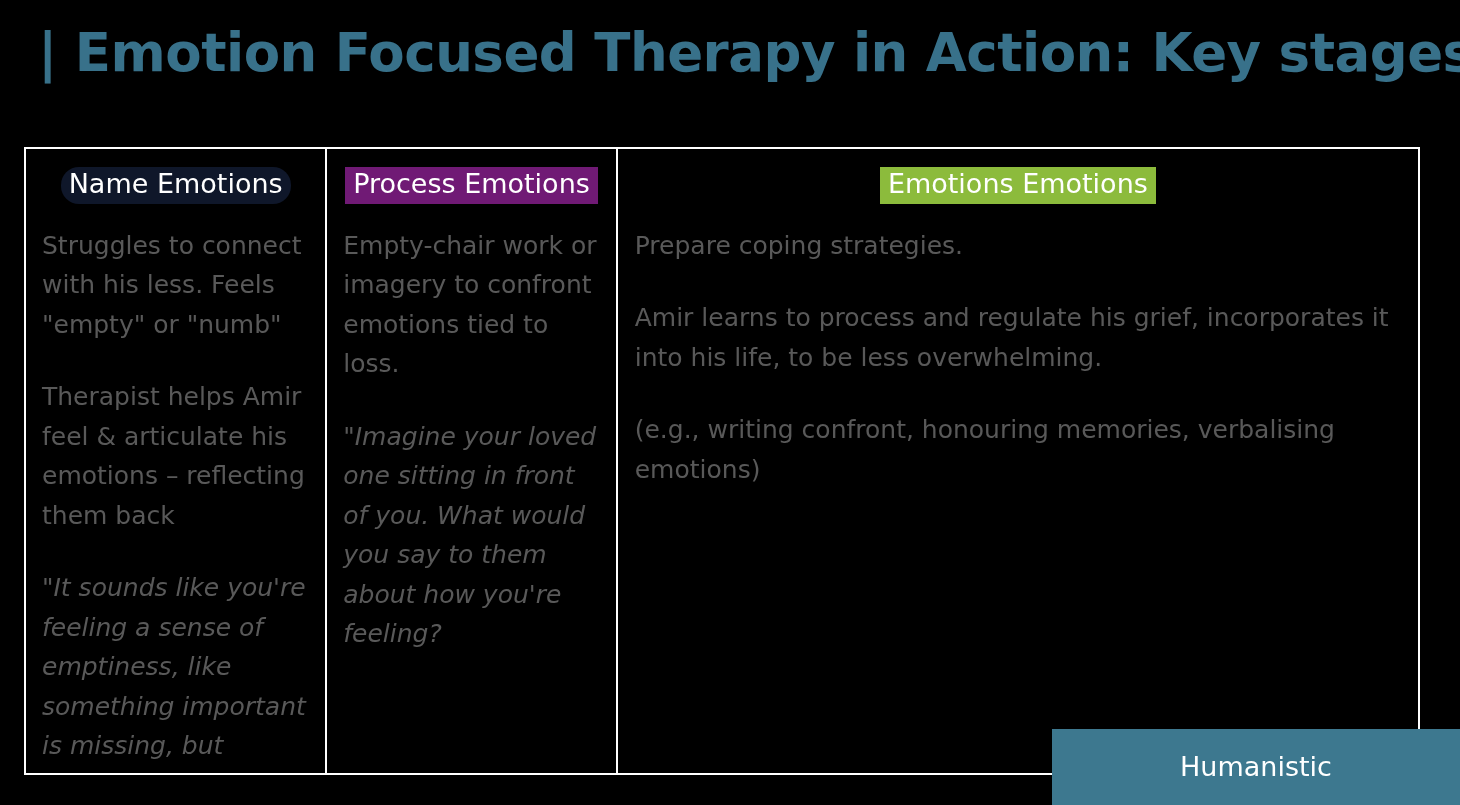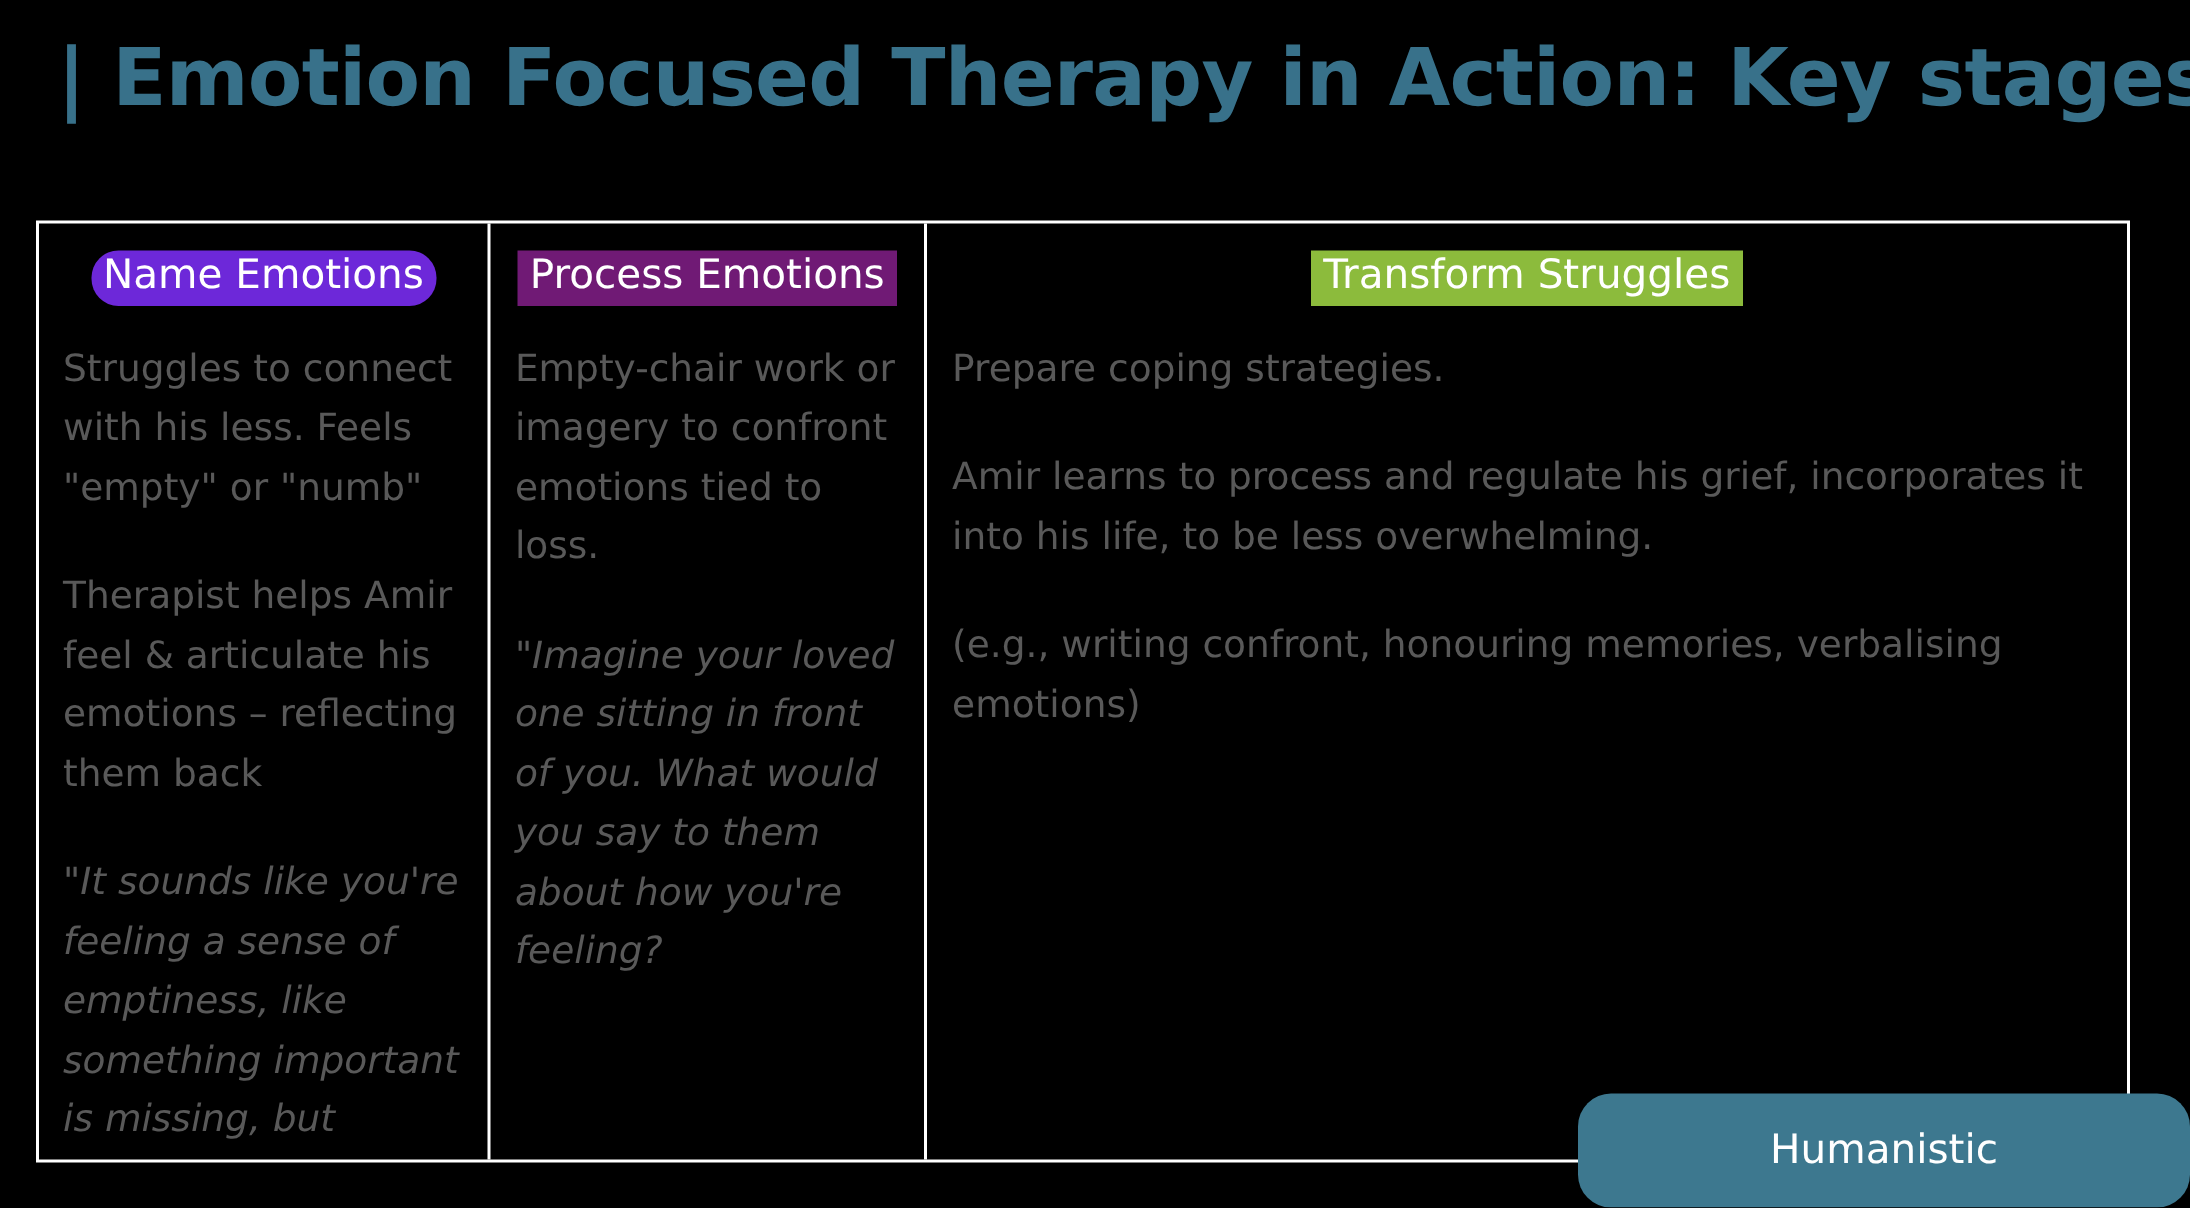--- a/index.html
+++ b/index.html
@@ -91,54 +91,53 @@
     height: 76px;
     background: #3d788f;
     color: #ffffff;
     display: flex;
     align-items: center;
     justify-content: center;
     font-family: "DejaVu Sans", sans-serif;
     font-size: 27px;
     box-sizing: border-box;
     padding-bottom: 2px;
-    border-radius: 22px;
   }
 </style>
 </head>
 <body>
 
 <div class="slide-title">| Emotion Focused Therapy in Action: Key stages</div>
 
 <div class="stage-table">
 
   <div class="stage-col col-1">
     <div class="col-head">
-      <span class="col-head-badge" style="background:#6d28d9;border-radius:18px;">Name Emotions</span>
+      <span class="col-head-badge" style="background:#0f172a;border-radius:18px;">Name Emotions</span>
     </div>
     <div class="col-body">
       <p class="para">Struggles to connect with his less. Feels "empty" or "numb"</p>
       <p class="para">Therapist helps Amir feel &amp; articulate his emotions – reflecting them back</p>
       <p class="para quote">"It sounds like you're feeling a sense of emptiness, like something important is missing, but you're not sure how to name it."</p>
     </div>
   </div>
 
   <div class="stage-col col-2">
     <div class="col-head">
       <span class="col-head-badge" style="background:#701a75;">Process Emotions</span>
     </div>
     <div class="col-body">
       <p class="para">Empty-chair work or imagery to confront emotions tied to loss.</p>
       <p class="para quote">"Imagine your loved one sitting in front of you. What would you say to them about how you're feeling?</p>
     </div>
   </div>
 
   <div class="stage-col col-3">
     <div class="col-head">
-      <span class="col-head-badge" style="background:#8cbb3c;">Transform Struggles</span>
+      <span class="col-head-badge" style="background:#8cbb3c;">Emotions Emotions</span>
     </div>
     <div class="col-body">
       <p class="para">Prepare coping strategies.</p>
       <p class="para">Amir learns to process and regulate his grief, incorporates it into his life, to be less overwhelming.</p>
       <p class="para">(e.g., writing confront, honouring memories, verbalising emotions)</p>
     </div>
   </div>
 
 </div>
 

